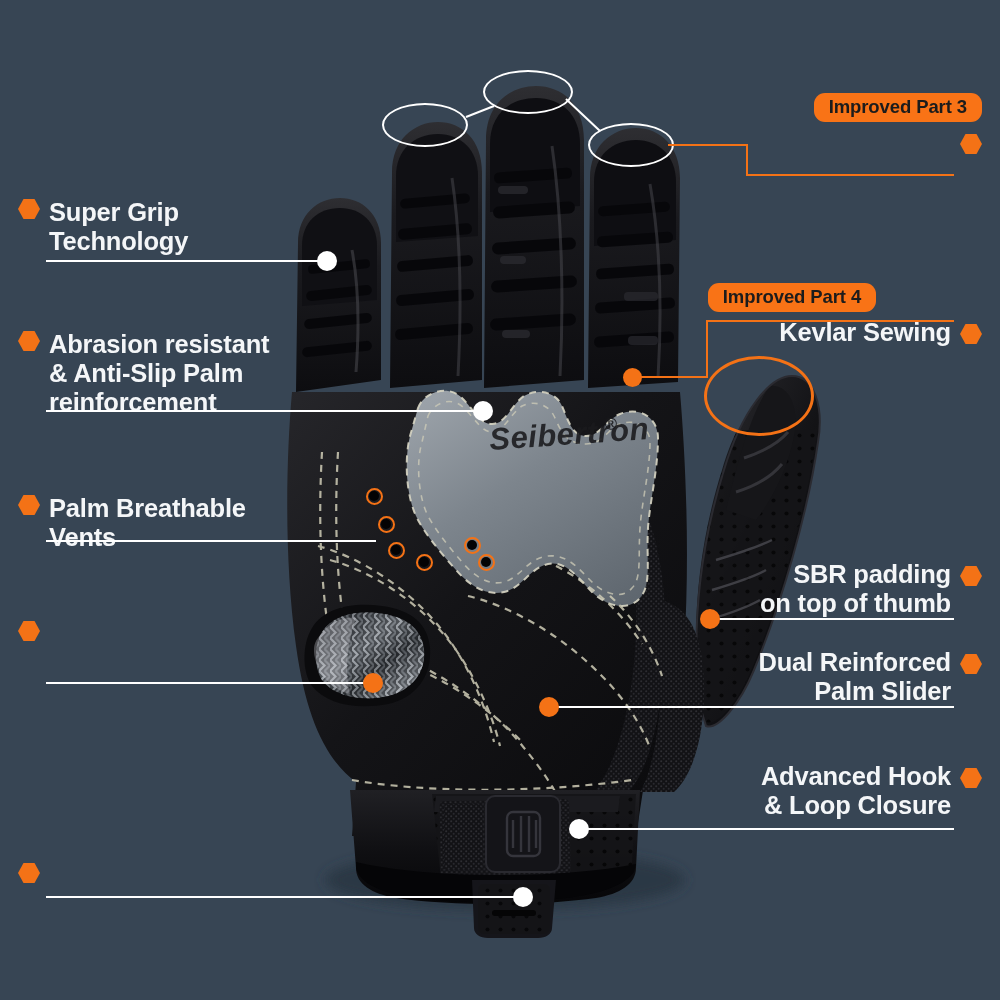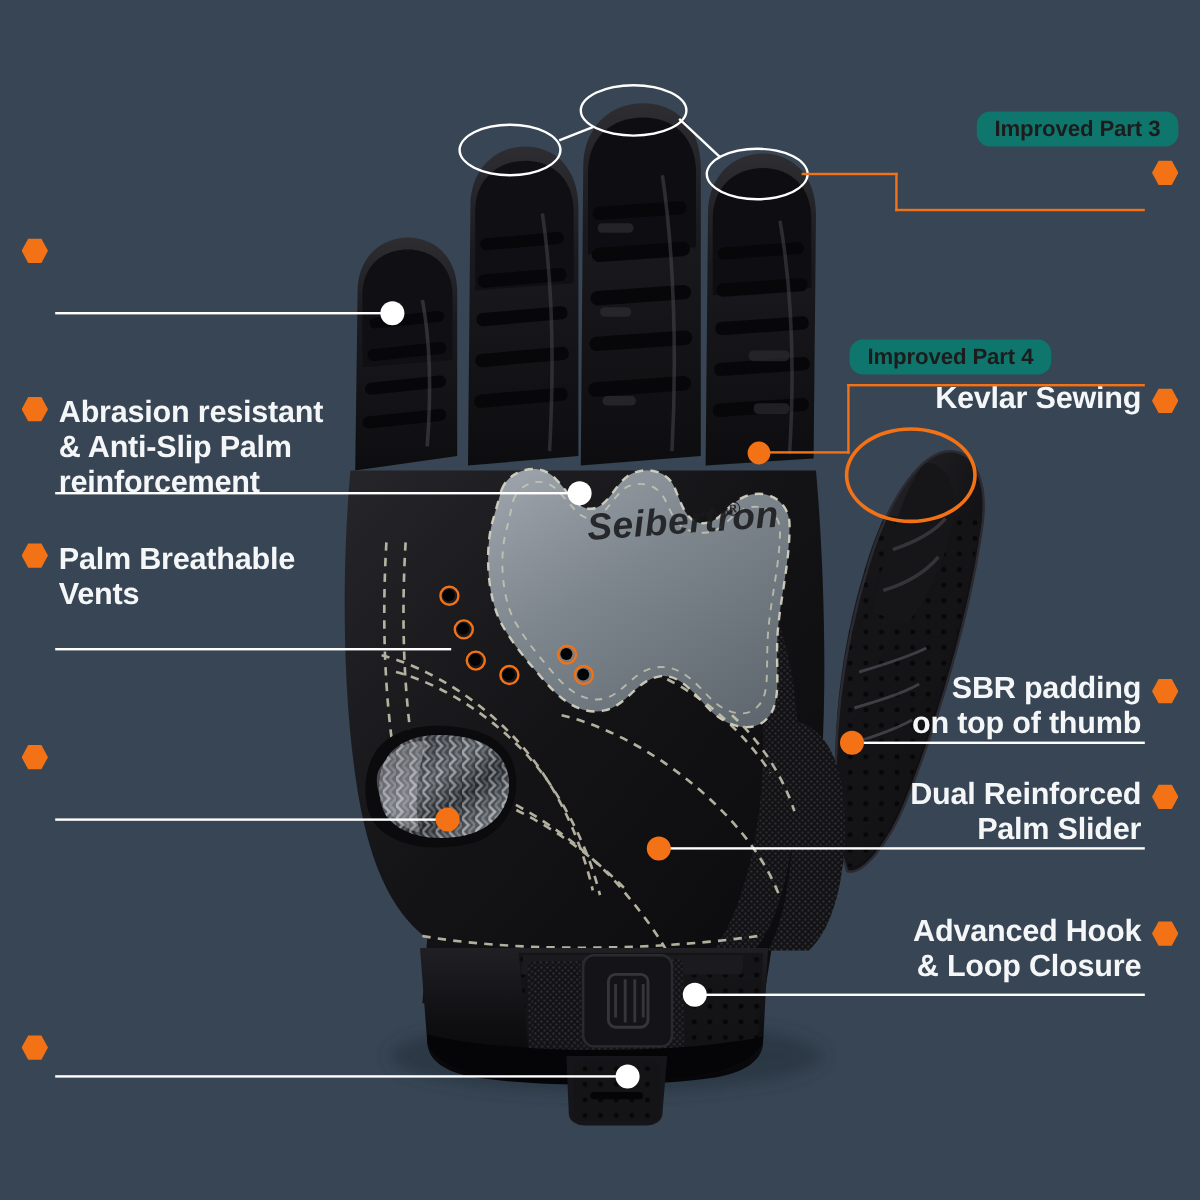--- a/index.html
+++ b/index.html
@@ -57,21 +57,21 @@
   .dot {
     position:absolute;
     border-radius:50%;
     background:#FFFFFF;
   }
   .dot.orange { background:#F47216; }
 
   
   .pill {
     display:inline-block;
-    background:#0f766e;
+    background:#f97316;
     color:#1C1C1C;
     font-size:18.5px;
     font-weight:700;
     padding:3px 15px 4px 15px;
     border-radius:11px;
     letter-spacing:-0.1px;
     white-space:nowrap;
   }
 
   
@@ -415,37 +415,39 @@
   <div class="vent" style="left:366px; top:488px;"></div>
   <div class="vent" style="left:378px; top:516px;"></div>
   <div class="vent" style="left:388px; top:542px;"></div>
   <div class="vent" style="left:416px; top:554px;"></div>
   <div class="vent" style="left:464px; top:537px;"></div>
   <div class="vent" style="left:478px; top:554px;"></div>
 
   <div class="callout left" style="left:18px; top:198px;">
     <div class="row">
       <span class="hex"></span>
+      <span class="txt">Super Grip
+Technology</span>
     </div>
   </div>
   <div class="rule" style="left:46px; top:260px; width:282px;"></div>
   <div class="dot" style="left:317px; top:251px; width:20px; height:20px;"></div>
 
   <div class="callout left" style="left:18px; top:330px;">
     <div class="row">
       <span class="hex"></span>
       <span class="txt">Abrasion resistant
 &amp; Anti-Slip Palm
 reinforcement</span>
     </div>
   </div>
   <div class="rule" style="left:46px; top:410px; width:435px;"></div>
   <div class="dot" style="left:473px; top:401px; width:20px; height:20px;"></div>
 
-  <div class="callout left" style="left:18px; top:452px;">
+  <div class="callout left" style="left:18px; top:494px;">
     <div class="row">
       <span class="hex"></span>
       <span class="txt">Palm Breathable
 Vents</span>
     </div>
   </div>
   <div class="rule" style="left:46px; top:540px; width:330px;"></div>
 
   <div class="callout left" style="left:18px; top:620px;">
     <div class="row">

